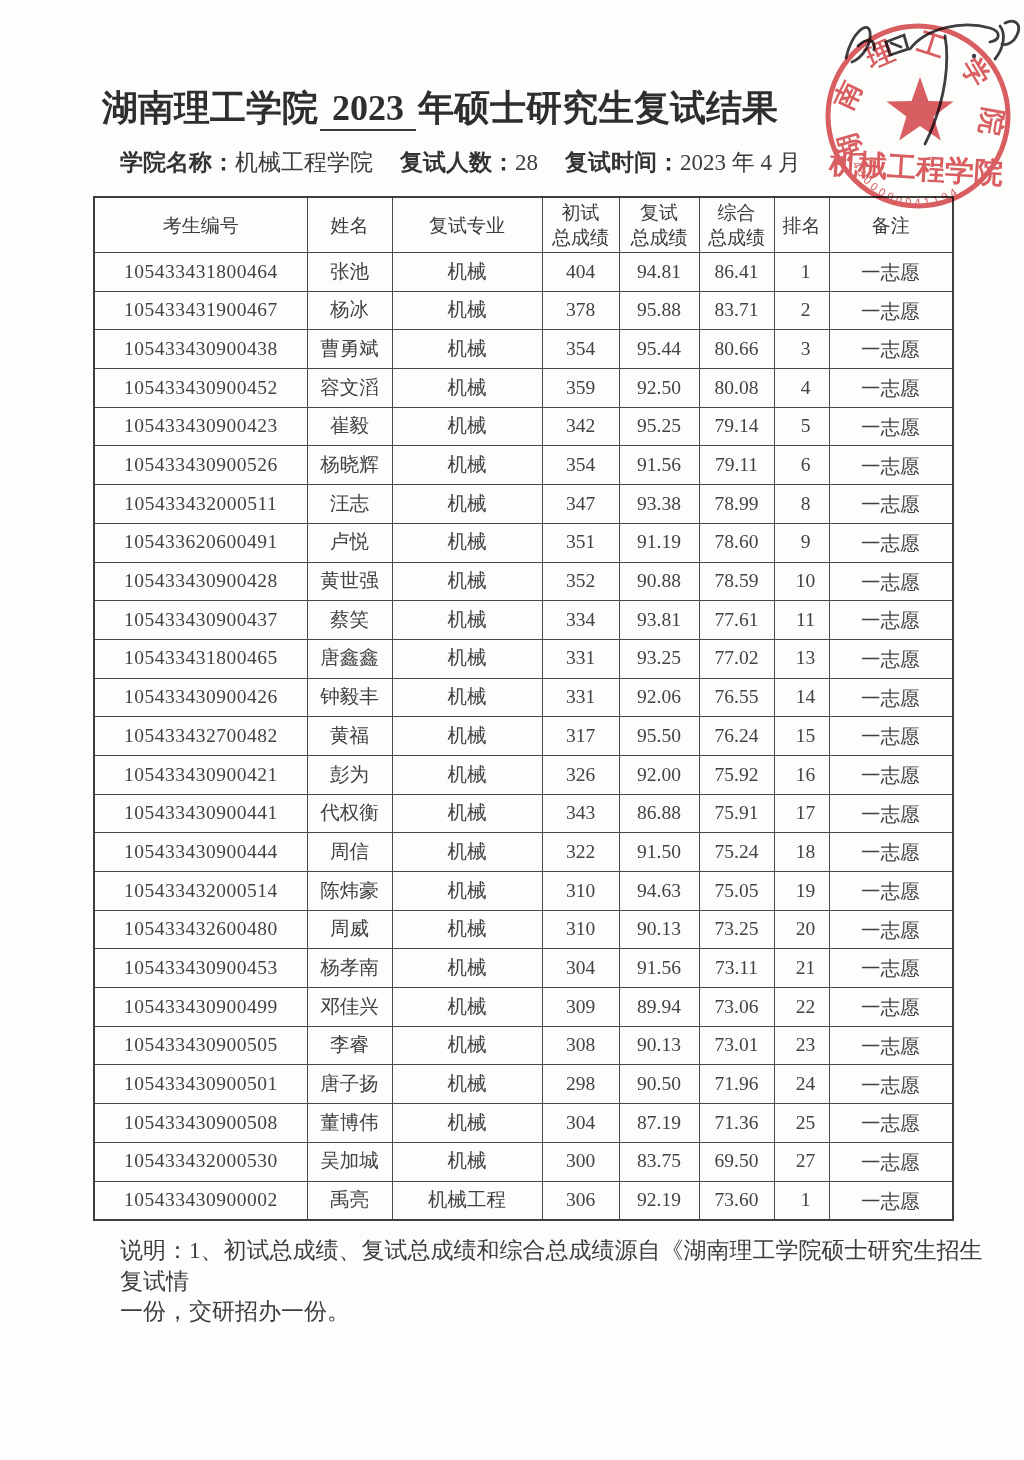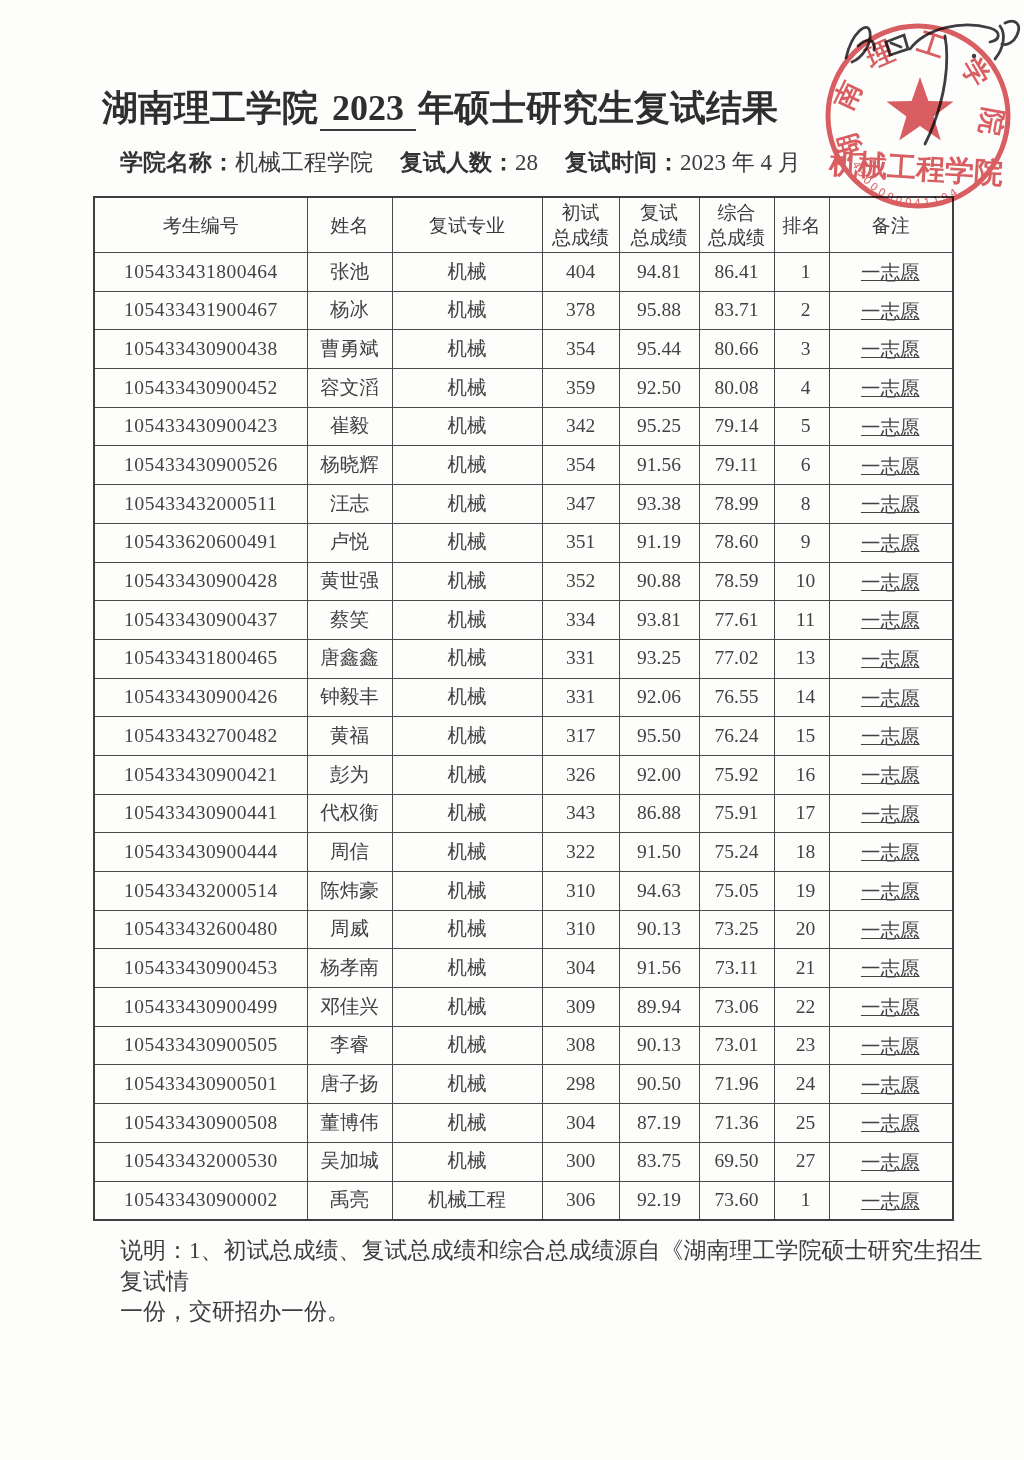--- a/index.html
+++ b/index.html
@@ -45,21 +45,21 @@
     text-align:center; white-space:pre-line; line-height:25px;
   }
   .results-table tbody td {
     height:34.7px; font-size:19.5px; color:#424242;
     text-align:center; vertical-align:middle; line-height:1.05;
   }
   td.c-id   { letter-spacing:.5px; }
   td.c-rank { text-align:left; padding-left:8px; }
   td.c-remark {
     text-align:right; padding-right:1px;
-    vertical-align:top; padding-top:3px;text-decoration:underline;
+    vertical-align:top; padding-top:3px;
   }
   
   .notes {
     position:absolute; top:1236px; left:120px; width:885px;
     font-size:23px; line-height:30.5px; color:#3d3d3d;
   }
   
   .stamp {
     position:absolute; left:822px; top:20px; width:196px; height:196px;
     mix-blend-mode:multiply; opacity:.88; pointer-events:none;

